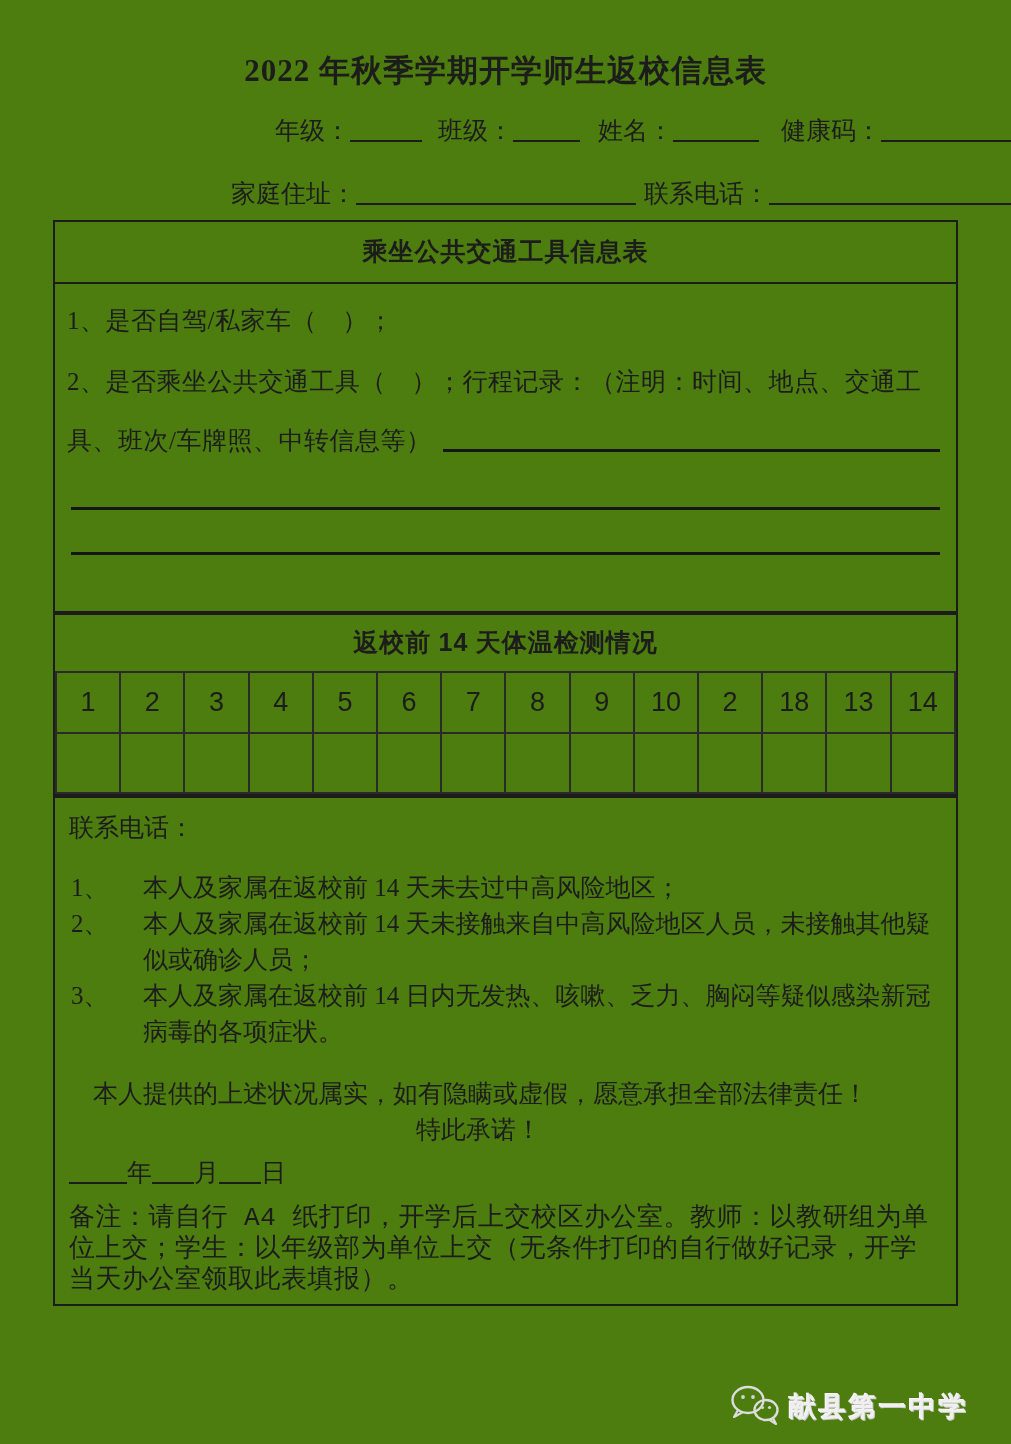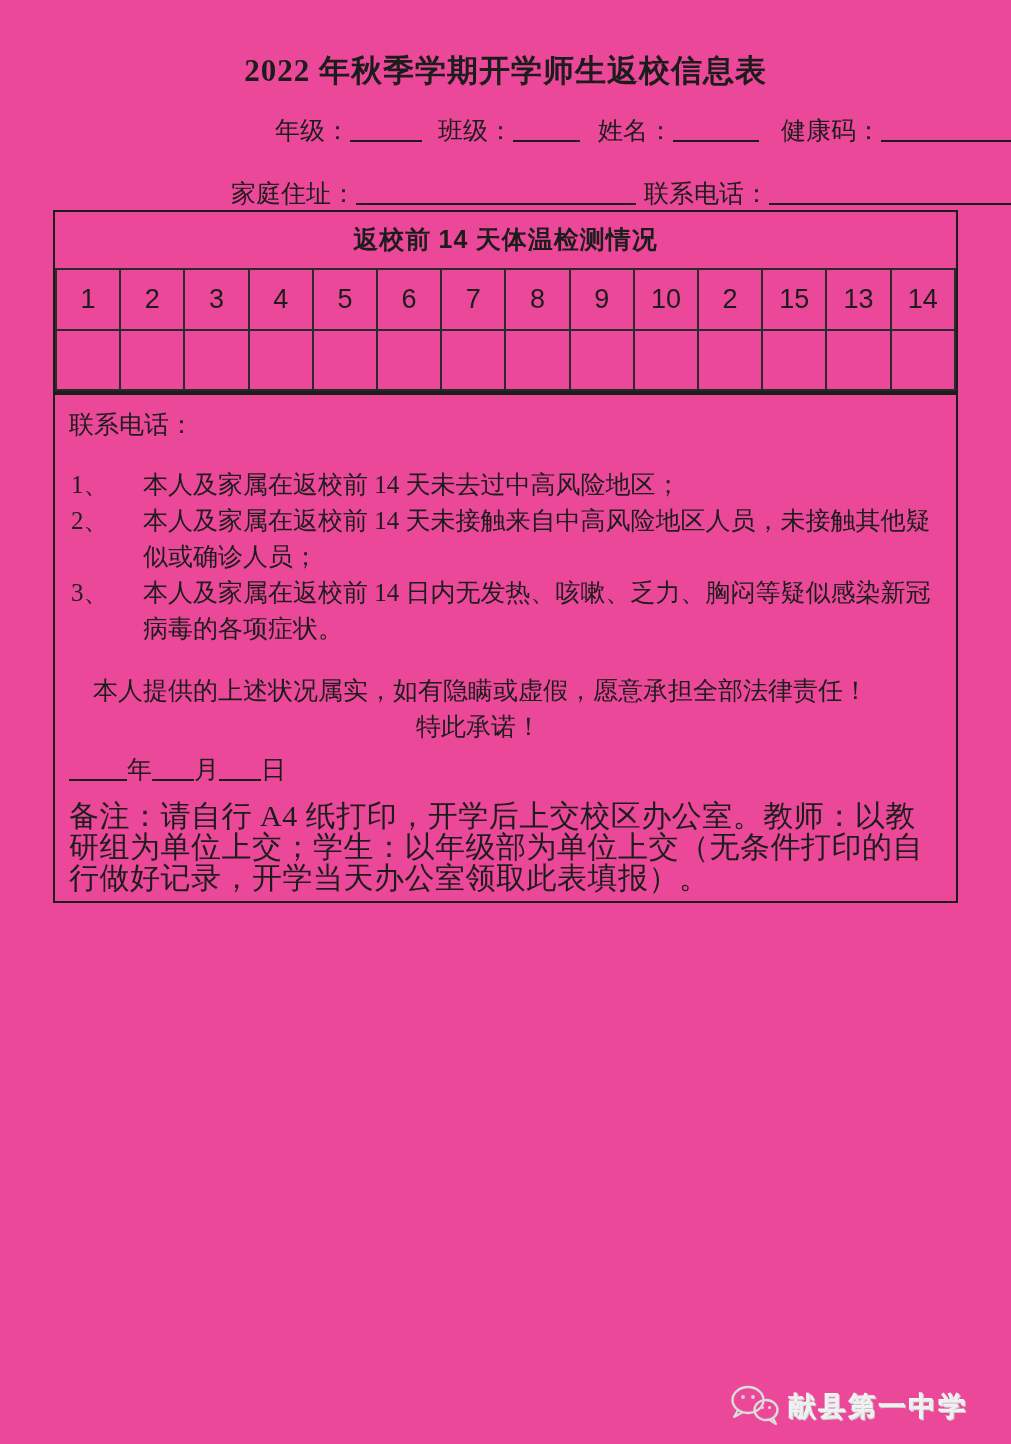--- a/index.html
+++ b/index.html
@@ -1,18 +1,18 @@
 <!DOCTYPE html>
 <html><head>
 <meta charset="utf-8">
 <style>
   html,body{margin:0;padding:0;background:#ffffff;}
   .page{
     position:relative;width:1011px;height:1444px;overflow:hidden;
-    background:#ec4899;color:#1c1c1c;
+    background:#4d7c0f;color:#1c1c1c;
     font-family:"Liberation Serif","DejaVu Serif",serif;
   }
   .title{
     padding-top:50px;text-align:center;
     font-size:31px;font-weight:bold;letter-spacing:1px;
   }
   
   .frow{margin-left:95px;font-size:25px;white-space:nowrap;text-align:right;}
   .frow1{margin-top:22px;}
   .frow2{margin-top:30px;}
@@ -63,21 +63,21 @@
   .c-num{flex:none;width:72px;padding-left:2px;}
   .c-text{flex:1;padding-right:4px;}
   .statement{margin-top:26px;padding-left:24px;padding-right:2px;line-height:36px;}
   .pledge{margin-left:347px;line-height:36px;}
   .signer-row{margin-top:34px;text-align:right;padding-right:52px;white-space:nowrap;}
   .b-signer{width:122px;}
   .date-row{margin-top:8px;text-align:left;padding-right:40px;white-space:nowrap;}
   .b-year{width:58px;}
   .b-month{width:42px;}
   .b-day{width:42px;}
-  .note{margin-top:14px;font-size:30px;line-height:31px;letter-spacing:0.5px;}
+  .note{margin-top:14px;font-size:26px;line-height:31px;letter-spacing:0.5px;font-family:Liberation Mono, monospace;}
   
   .watermark{
     position:absolute;right:42px;bottom:14px;
     display:flex;align-items:center;gap:8px;
   }
   .wm-text{
     font-size:27px;letter-spacing:3px;color:#efefef;
     text-shadow:1px 1px 0 #c7c7c7, -1px -1px 0 #f8f8f8;
     font-weight:bold;
   }
@@ -90,38 +90,51 @@
   <div class="title">2022 年秋季学期开学师生返校信息表</div>
 
   <div class="frow frow1">
     <span>年级：</span><span class="blank b-grade"></span><span>班级：</span><span class="blank b-class"></span><span>姓名：</span><span class="blank b-name"></span><span>健康码：</span><span class="blank b-health"></span>
   </div>
 
   <div class="frow frow2">
     <span>家庭住址：</span><span class="blank b-addr"></span><span>联系电话：</span><span class="blank b-phone"></span>
   </div>
 
+  <div class="box box1">
+    <div class="box-header">乘坐公共交通工具信息表</div>
+    <div class="box1-body">
+      <div class="b1-line1">1、是否自驾/私家车（　）；</div>
+      <div class="b1-line2">2、是否乘坐公共交通工具（　）；行程记录：（注明：时间、地点、交通工</div>
+      <div class="b1-line3">
+        <span>具、班次/车牌照、中转信息等）</span>
+        <span class="fill-line"></span>
+      </div>
+      <div class="wline w1"></div>
+      <div class="wline w2"></div>
+    </div>
+  </div>
 
   <div class="box box2">
     <div class="box-header"><span>返校前 </span><span class="num-western">14</span><span> 天体温检测情况</span></div>
     <table class="temp-table">
       <tbody>
         <tr class="day-row">
           <td>1</td>
           <td>2</td>
           <td>3</td>
           <td>4</td>
           <td>5</td>
           <td>6</td>
           <td>7</td>
           <td>8</td>
           <td>9</td>
           <td>10</td>
           <td>2</td>
-          <td>15</td>
+          <td>18</td>
           <td>13</td>
           <td>14</td>
         </tr>
         <tr class="entry-row">
           <td></td>
           <td></td>
           <td></td>
           <td></td>
           <td></td>
           <td></td>

